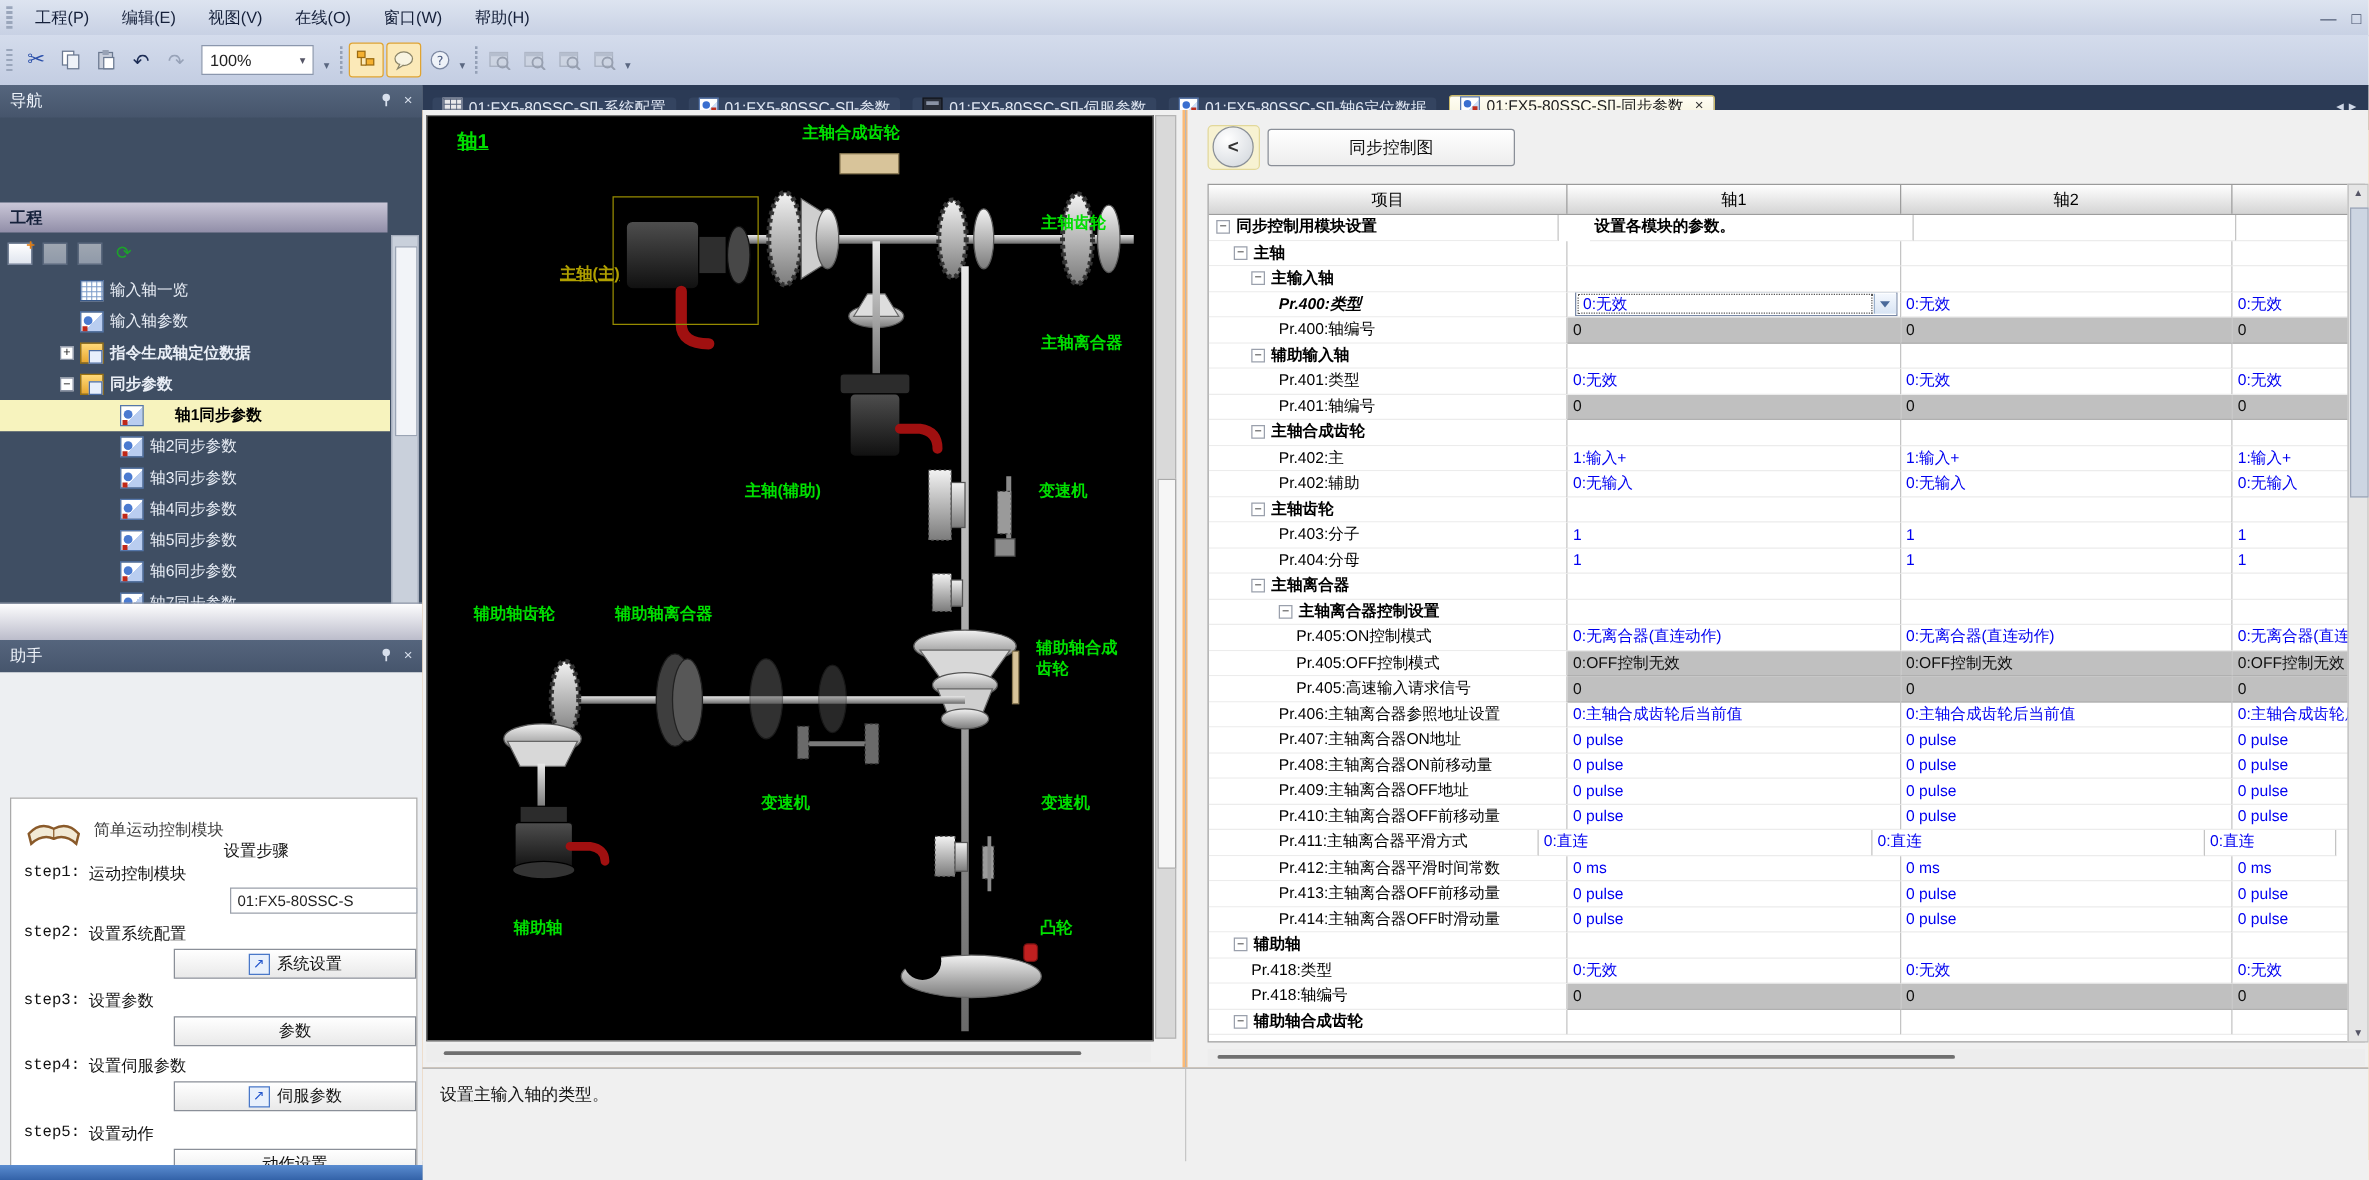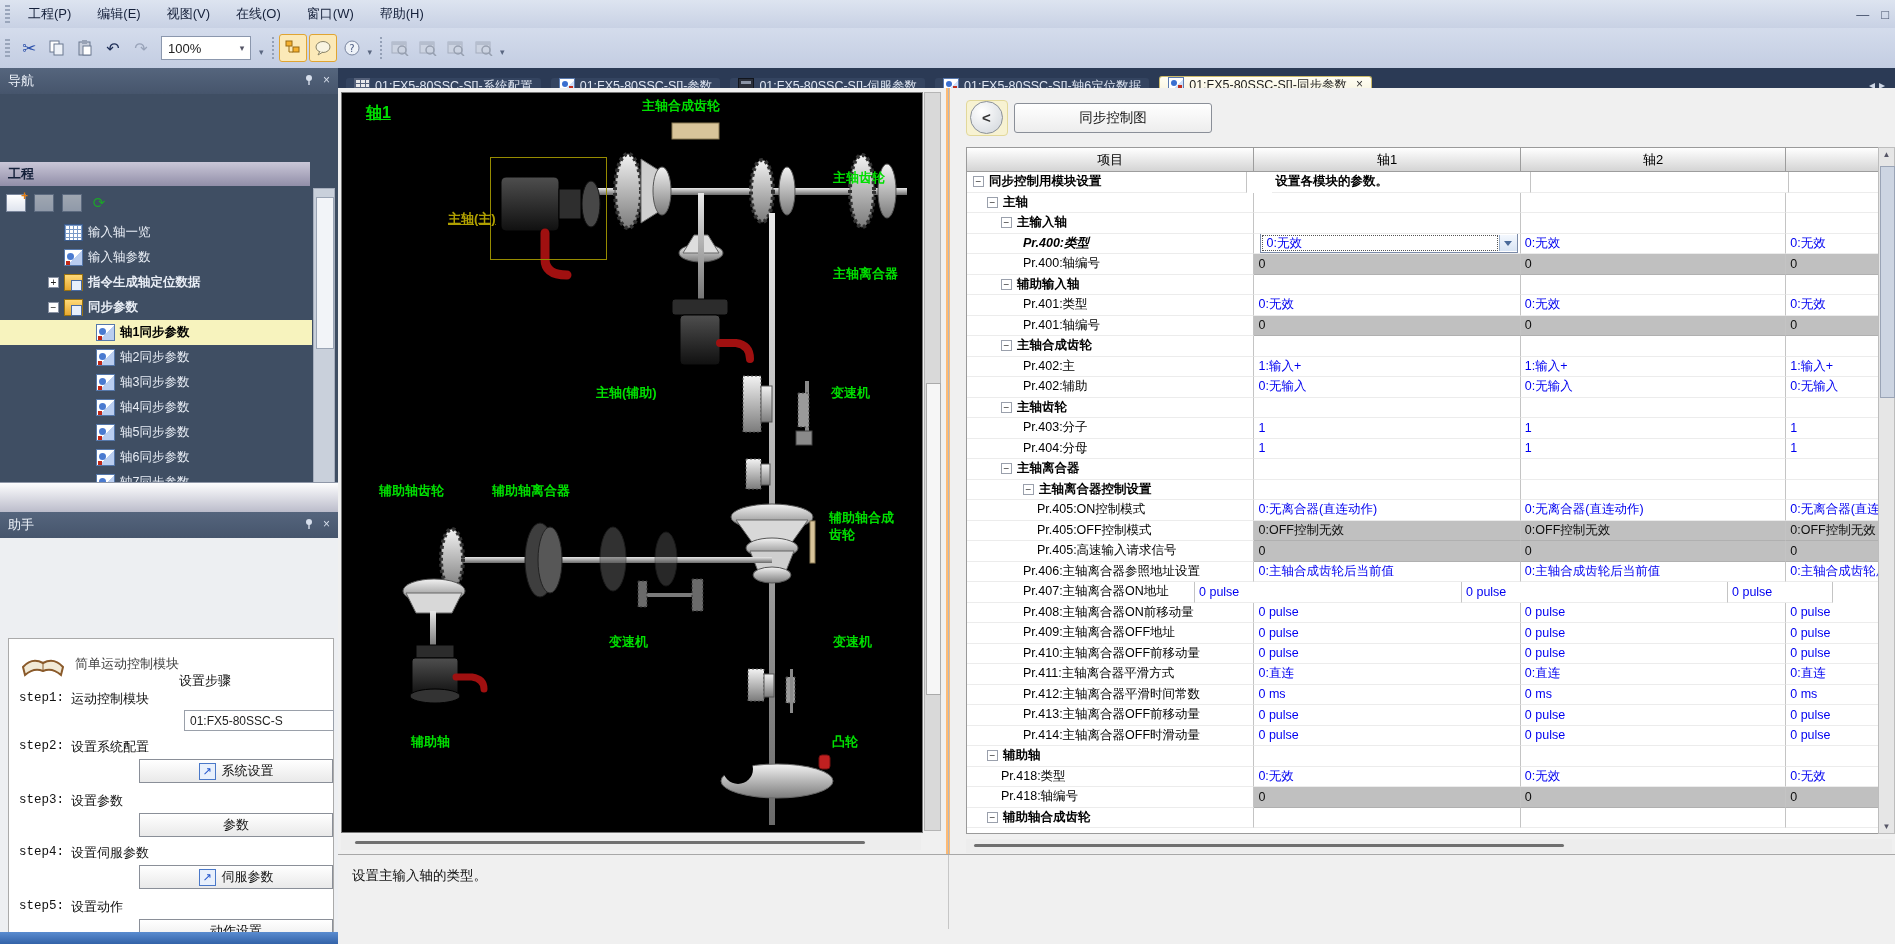--- a/index.html
+++ b/index.html
@@ -47,21 +47,21 @@
   #projbar{left:0;top:94px;width:310px;height:24px;background:linear-gradient(#cac7d8,#918ea8);
      color:#14203a;display:flex;align-items:center;padding-left:8px;box-sizing:border-box;font-weight:bold;}
   #navtools{left:0;top:120px;width:310px;height:30px;display:flex;align-items:center;padding-left:6px;box-sizing:border-box;gap:8px;}
   .nicon{width:18px;height:16px;position:relative;}
   .nicon-doc{background:linear-gradient(#fff,#dfe4ee);border:1px solid #7a869c;}
   .nicon-doc.plus::after{content:"+";position:absolute;right:-3px;top:-6px;color:#e07b10;font-weight:bold;font-size:12px;}
   .nicon.dim{opacity:.5;}
   .nicon-refresh{color:#1da32a;font-size:15px;line-height:16px;text-align:center;}
   #navtree{left:0;top:152px;width:312px;height:330px;}
   .trow{position:absolute;left:0;width:312px;height:25px;display:flex;align-items:center;color:#e9eef6;font-size:12.5px;}
-  .trow.sel{background:#f7f3be;color:#000;font-weight:bold;}
+  .trow.sel{background:#f7f3be;color:#000;font-weight:bold;gap:20px;}
   .expbox{width:11px;height:11px;background:#fff;border:1px solid #8a93a4;color:#222;
      font-size:10px;line-height:9px;text-align:center;box-sizing:border-box;flex:none;}
   .tico{width:17px;height:15px;margin:0 5px;flex:none;position:relative;}
   .tico-table{background:#fff;border:1px solid #3a5a8a;
      background-image:linear-gradient(#7a9ac8 1px,transparent 1px),linear-gradient(90deg,#7a9ac8 1px,transparent 1px);background-size:4px 4px;}
   .tico-param{background:linear-gradient(135deg,#fff 55%,#b9cdf0 55%);border:1px solid #5577aa;}
   .tico-param::after{content:"";position:absolute;left:2px;top:3px;width:7px;height:7px;background:#4a7ad0;border-radius:50%;}
   .tico-param::before{content:"";position:absolute;left:1px;bottom:0px;width:4px;height:4px;background:#c02818;}
   .tico-folder{background:linear-gradient(#ffd978,#e8a830);border:1px solid #9a7210;}
   .tico-folder::after{content:"";position:absolute;right:0;bottom:-1px;width:9px;height:9px;background:#e8effc;border:1px solid #4a6aa0;}
@@ -712,21 +712,21 @@
           </div>
           <div class="prow">
             <div class="pcell item" style="width: 288px; padding-left: 56px;">
               <span>Pr.406:主轴离合器参照地址设置</span>
             </div>
             <div class="pcell val" style="width: 267px;">0:主轴合成齿轮后当前值</div>
             <div class="pcell val" style="width: 266px;">0:主轴合成齿轮后当前值</div>
             <div class="pcell val" style="width: 105px;">0:主轴合成齿轮后当前值</div>
           </div>
           <div class="prow">
-            <div class="pcell item" style="width: 228px; padding-left: 56px;">
+            <div class="pcell item" style="width: 288px; padding-left: 56px;">
               <span>Pr.407:主轴离合器ON地址</span>
             </div>
             <div class="pcell val" style="width: 267px;">0 pulse</div>
             <div class="pcell val" style="width: 266px;">0 pulse</div>
             <div class="pcell val" style="width: 105px;">0 pulse</div>
           </div>
           <div class="prow">
             <div class="pcell item" style="width: 288px; padding-left: 56px;">
               <span>Pr.408:主轴离合器ON前移动量</span>
             </div>
@@ -744,21 +744,21 @@
           </div>
           <div class="prow">
             <div class="pcell item" style="width: 288px; padding-left: 56px;">
               <span>Pr.410:主轴离合器OFF前移动量</span>
             </div>
             <div class="pcell val" style="width: 267px;">0 pulse</div>
             <div class="pcell val" style="width: 266px;">0 pulse</div>
             <div class="pcell val" style="width: 105px;">0 pulse</div>
           </div>
           <div class="prow">
-            <div class="pcell item" style="width: 288px; padding-left: 56px;">
+            <div class="pcell item" style="width: 264px; padding-left: 56px;">
               <span>Pr.411:主轴离合器平滑方式</span>
             </div>
             <div class="pcell val" style="width: 267px;">0:直连</div>
             <div class="pcell val" style="width: 266px;">0:直连</div>
             <div class="pcell val" style="width: 105px;">0:直连</div>
           </div>
           <div class="prow">
             <div class="pcell item" style="width: 288px; padding-left: 56px;">
               <span>Pr.412:主轴离合器平滑时间常数</span>
             </div>

